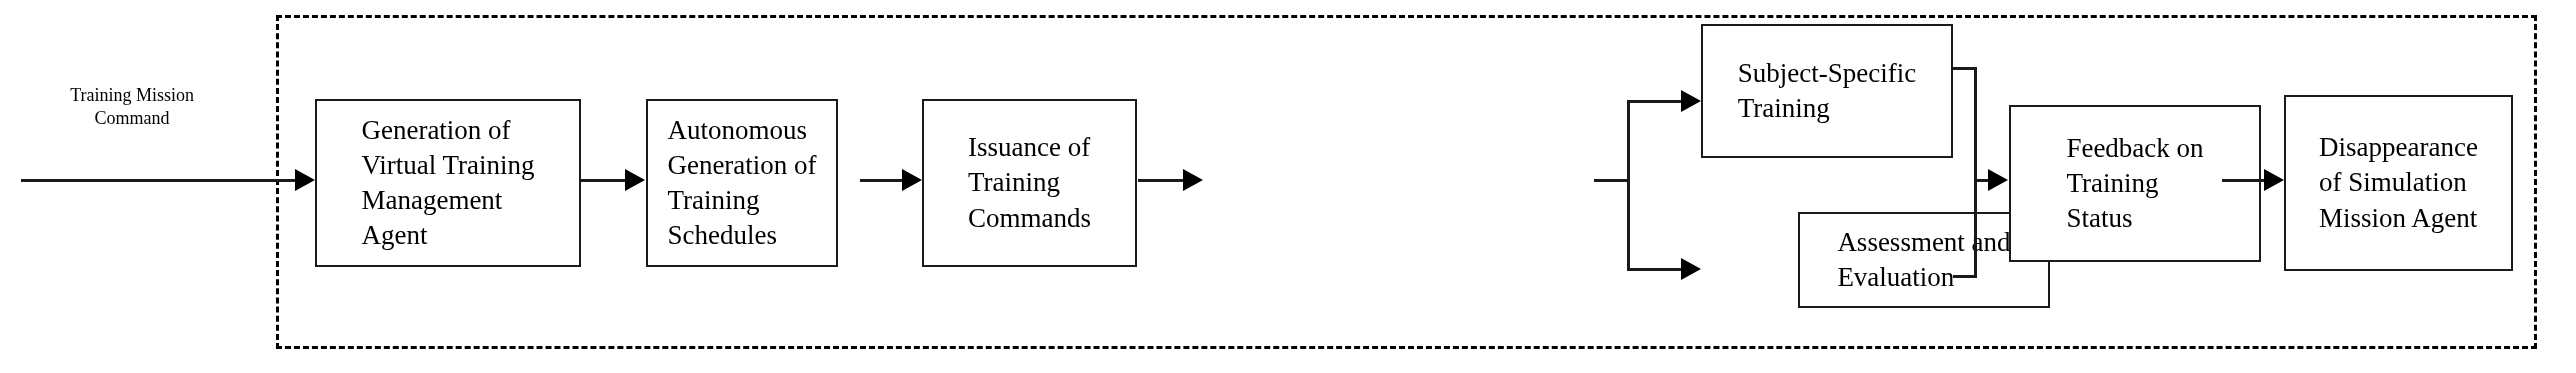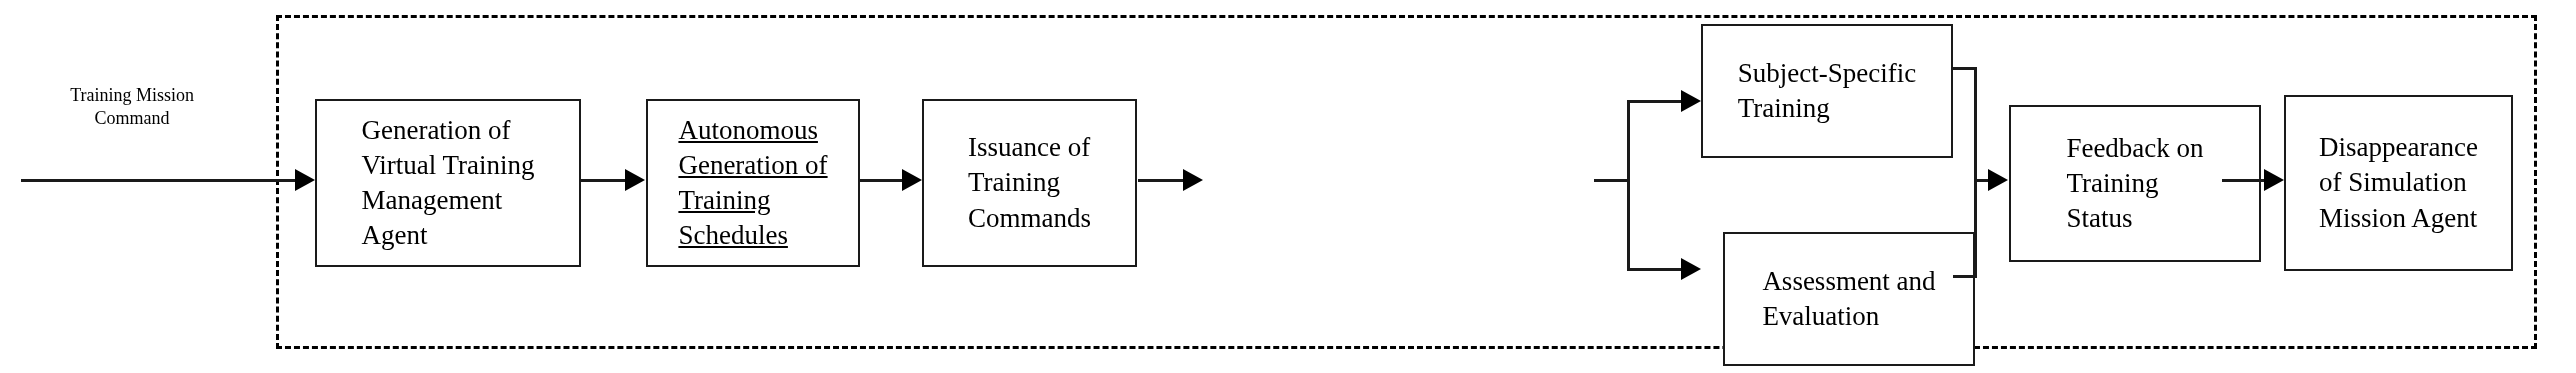--- a/index.html
+++ b/index.html
@@ -80,21 +80,21 @@
   <div class="arrowhead" style="left:295px; top:169px;"></div>
 
   <div class="node" style="left:315px; top:99px; width:266px; height:168px;">Generation of
 Virtual Training
 Management
 Agent</div>
 
   <div class="hline" style="left:580px; top:179px; width:47px;"></div>
   <div class="arrowhead" style="left:625px; top:169px;"></div>
 
-  <div class="node" style="left:646px; top:99px; width:214px; height:168px;text-decoration:underline;">Autonomous
+  <div class="node" style="left:646px; top:99px; width:192px; height:168px;">Autonomous
 Generation of
 Training
 Schedules</div>
 
   <div class="hline" style="left:860px; top:179px; width:43px;"></div>
   <div class="arrowhead" style="left:902px; top:169px;"></div>
 
   <div class="node" style="left:922px; top:99px; width:215px; height:168px;">Issuance of
 Training
 Commands</div>
@@ -108,21 +108,21 @@
 
   <div class="hline" style="left:1627px; top:100px; width:58px;"></div>
   <div class="arrowhead" style="left:1681px; top:90px;"></div>
 
   <div class="hline" style="left:1627px; top:268px; width:58px;"></div>
   <div class="arrowhead" style="left:1681px; top:258px;"></div>
 
   <div class="node" style="left:1701px; top:24px; width:252px; height:134px;">Subject-Specific
 Training</div>
 
-  <div class="node" style="left:1723px; top:212px; width:252px; height:134px;margin-top:20px;">Assessment and
+  <div class="node" style="left:1798px; top:212px; width:252px; height:96px;">Assessment and
 Evaluation</div>
 
   <div class="hline" style="left:1953px; top:67px; width:24.4px;"></div>
   <div class="hline" style="left:1953px; top:275px; width:24.4px;"></div>
   <div class="vline" style="left:1974px; top:67px; width:3.1px; height:211px;"></div>
   <div class="hline" style="left:1974px; top:179px; width:17px;"></div>
   <div class="arrowhead" style="left:1988px; top:169px;"></div>
 
   <div class="node" style="left:2009px; top:105px; width:252px; height:157px;">Feedback on
 Training

